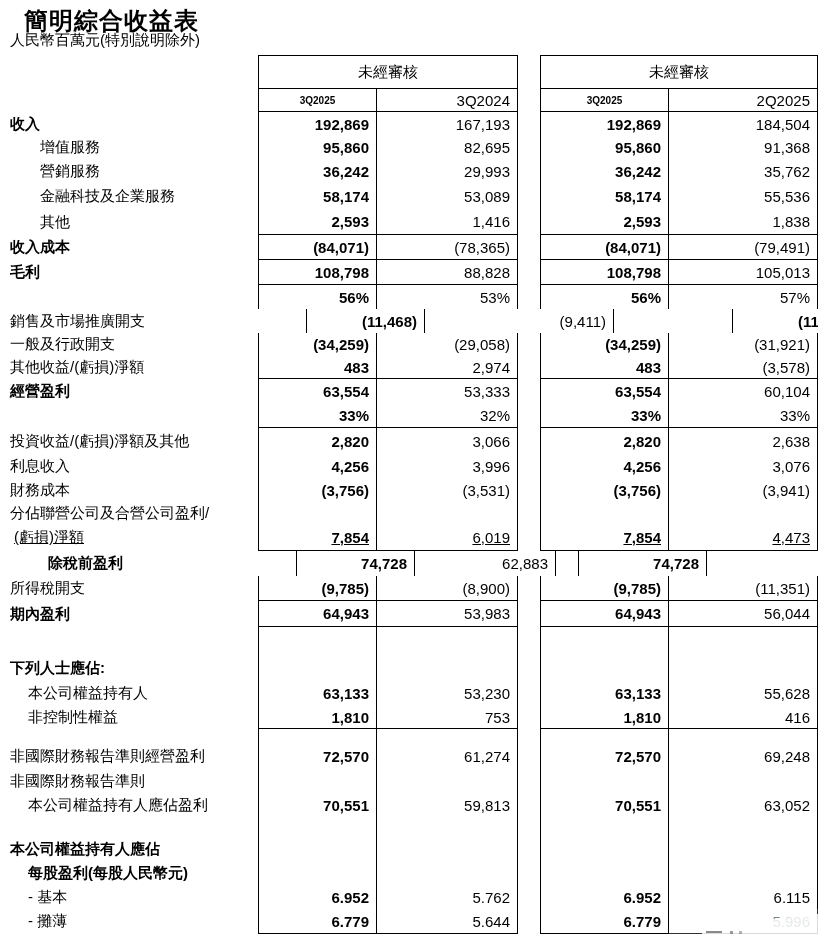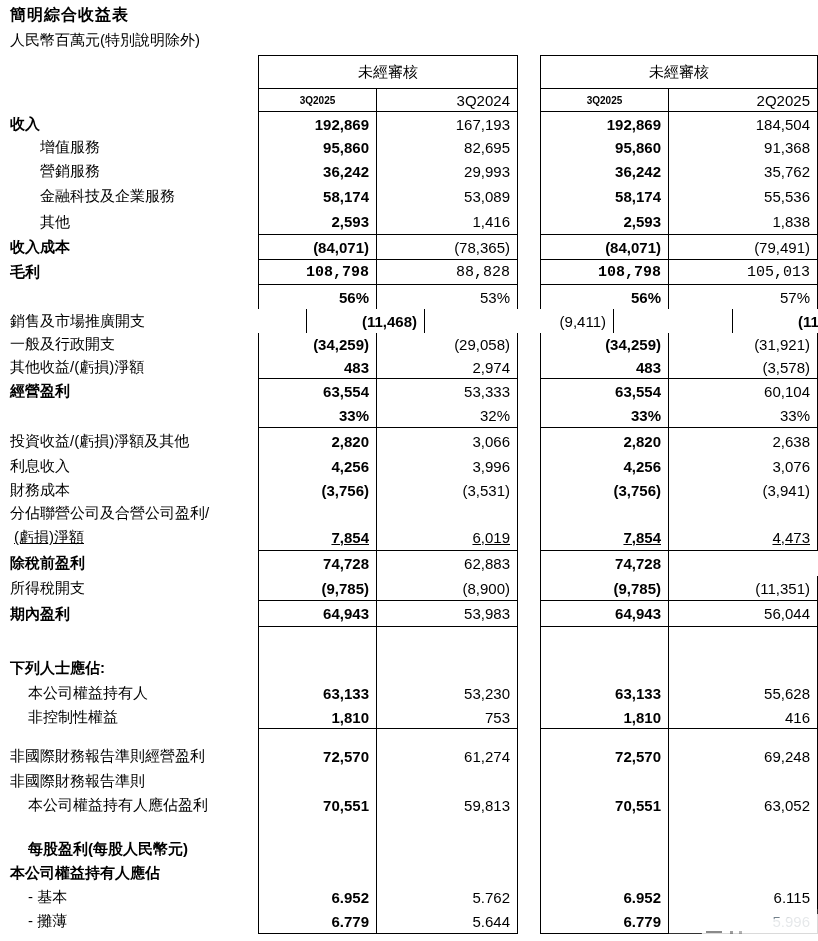--- a/index.html
+++ b/index.html
@@ -1,20 +1,20 @@
 <!DOCTYPE html>
 <html><head>
 <meta charset="utf-8">
 <style>
   html,body { margin:0; padding:0; background:#ffffff; }
   .page {
     position:relative; width:818px; height:941px; background:#ffffff;
     font-family:"Liberation Sans", sans-serif; color:#000; overflow:hidden;
   }
-  .title    { position:absolute; left:10px; top:5px;  font-size:16px; font-weight:bold; letter-spacing:1px; }
+  .title    { position:absolute; left:24px; top:5px;  font-size:24px; font-weight:bold; letter-spacing:1px; }
   .subtitle { position:absolute; left:10px; top:31px; font-size:15px; }
 
   .tbl { position:absolute; left:0; top:55px; width:818px; }
   .row { display:flex; }
   .c   { box-sizing:border-box; flex:none; display:flex; align-items:center; overflow:hidden; white-space:nowrap; }
 
   .lbl  { width:258px; font-size:15px; padding-left:10px; }
   .lblr { justify-content:flex-end; padding-left:0; padding-right:8px;margin-top:24px; }
   .t1a  { width:119px; border-left:1px solid #000; border-right:1px solid #000; }
   .t1b  { width:141px; border-right:1px solid #000; }
@@ -102,21 +102,21 @@
           <div class="c t2b val">1,838</div>
         </div>
         <div class="row end" style="height: 25px;">
           <div class="c lbl b" style="padding-left: 10px;">收入成本</div>
           <div class="c t1a val b">(84,071)</div>
           <div class="c t1b val">(78,365)</div>
           <div class="c gapc"></div>
           <div class="c t2a val b">(84,071)</div>
           <div class="c t2b val">(79,491)</div>
         </div>
-        <div class="row end" style="height: 25px; font-family: Liberation Mono, monospace;">
+        <div class="row end" style="height: 25px;">
           <div class="c lbl b" style="padding-left: 10px;">毛利</div>
           <div class="c t1a val b">108,798</div>
           <div class="c t1b val">88,828</div>
           <div class="c gapc"></div>
           <div class="c t2a val b">108,798</div>
           <div class="c t2b val">105,013</div>
         </div>
         <div class="row" style="height: 24px;">
           <div class="c lbl b lblr">毛利率</div>
           <div class="c t1a val b">56%</div>
@@ -198,21 +198,21 @@
           <div class="c t2b val"></div>
         </div>
         <div class="row end" style="height: 27px; text-decoration: underline;">
           <div class="c lbl" style="padding-left: 14px;">(虧損)淨額</div>
           <div class="c t1a val b">7,854</div>
           <div class="c t1b val">6,019</div>
           <div class="c gapc"></div>
           <div class="c t2a val b">7,854</div>
           <div class="c t2b val">4,473</div>
         </div>
-        <div class="row" style="height: 25px;">
+        <div class="row" style="height: 25px; margin-left: 38px;">
           <div class="c lbl b" style="padding-left: 10px;">除稅前盈利</div>
           <div class="c t1a val b">74,728</div>
           <div class="c t1b val">62,883</div>
           <div class="c gapc"></div>
           <div class="c t2a val b">74,728</div>
         </div>
         <div class="row end" style="height: 25px;">
           <div class="c lbl" style="padding-left: 10px;">所得稅開支</div>
           <div class="c t1a val b">(9,785)</div>
           <div class="c t1b val">(8,900)</div>
@@ -294,29 +294,29 @@
         </div>
         <div class="row" style="height: 20px;">
           <div class="c lbl" style="padding-left: 10px;"></div>
           <div class="c t1a val b"></div>
           <div class="c t1b val"></div>
           <div class="c gapc"></div>
           <div class="c t2a val b"></div>
           <div class="c t2b val"></div>
         </div>
         <div class="row" style="height: 24px;">
+          <div class="c lbl b" style="padding-left: 10px;">本公司權益持有人應佔</div>
+          <div class="c t1a val b"></div>
+          <div class="c t1b val"></div>
+          <div class="c gapc"></div>
+          <div class="c t2a val b"></div>
+          <div class="c t2b val"></div>
+        </div>
+        <div class="row" style="height: 24px;">
           <div class="c lbl b" style="padding-left: 28px;">每股盈利(每股人民幣元)</div>
-          <div class="c t1a val b"></div>
-          <div class="c t1b val"></div>
-          <div class="c gapc"></div>
-          <div class="c t2a val b"></div>
-          <div class="c t2b val"></div>
-        </div>
-        <div class="row" style="height: 24px;">
-          <div class="c lbl b" style="padding-left: 10px;">本公司權益持有人應佔</div>
           <div class="c t1a val b"></div>
           <div class="c t1b val"></div>
           <div class="c gapc"></div>
           <div class="c t2a val b"></div>
           <div class="c t2b val"></div>
         </div>
         <div class="row" style="height: 24px;">
           <div class="c lbl" style="padding-left: 28px;">- 基本</div>
           <div class="c t1a val b">6.952</div>
           <div class="c t1b val">5.762</div>

